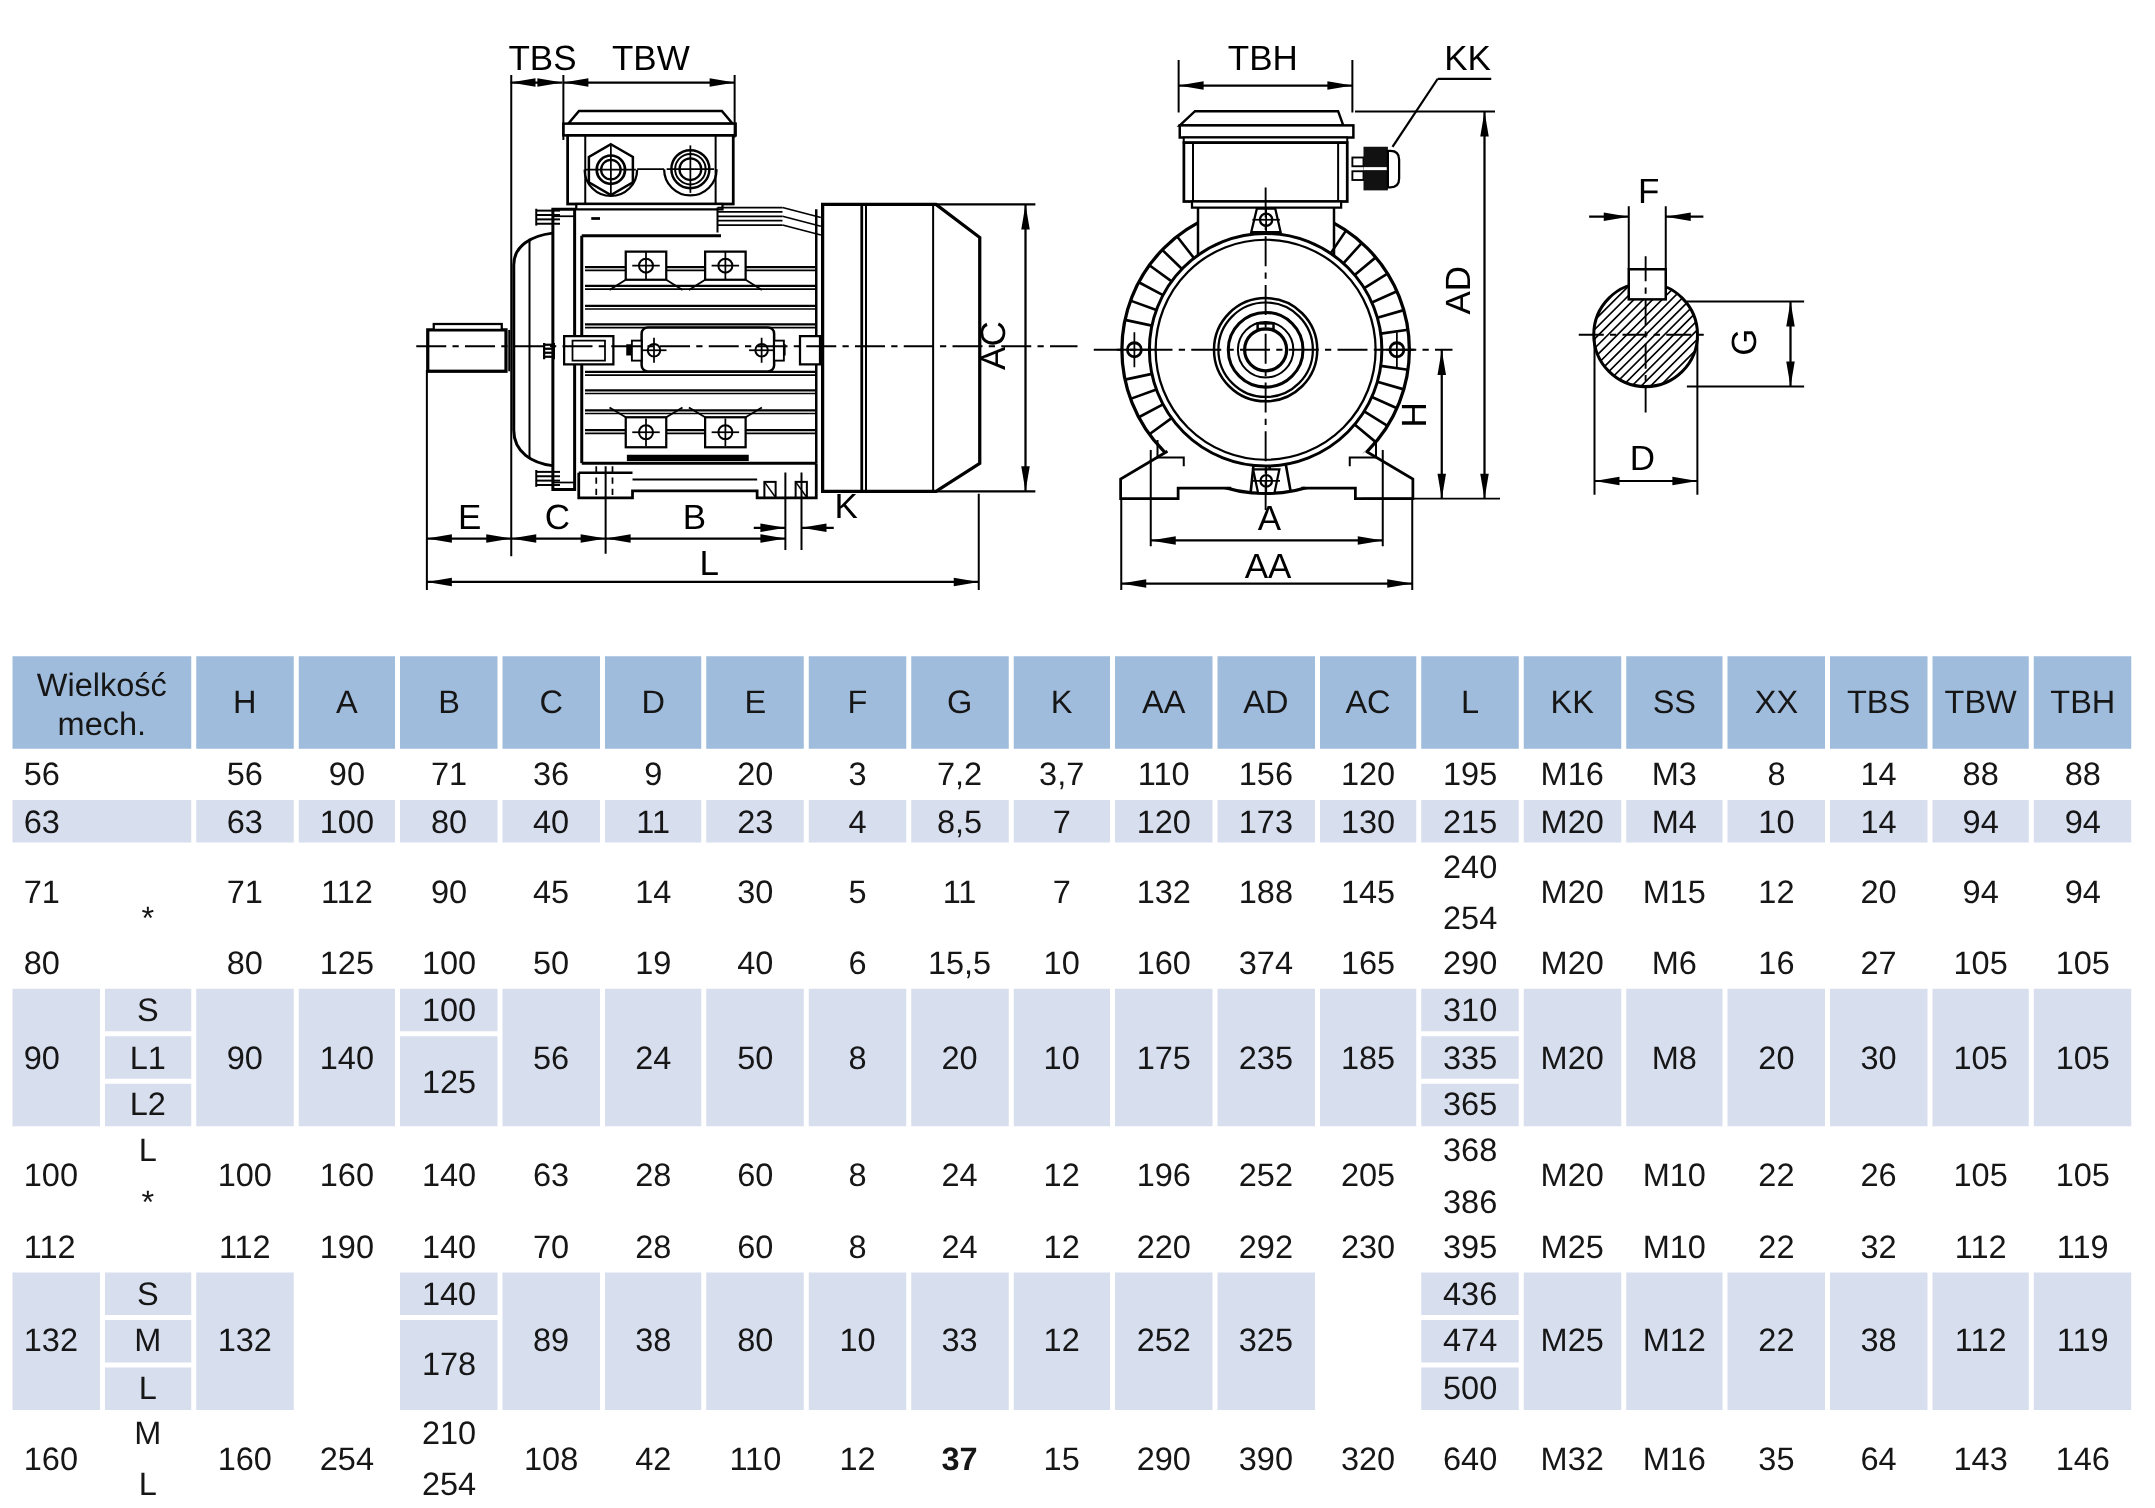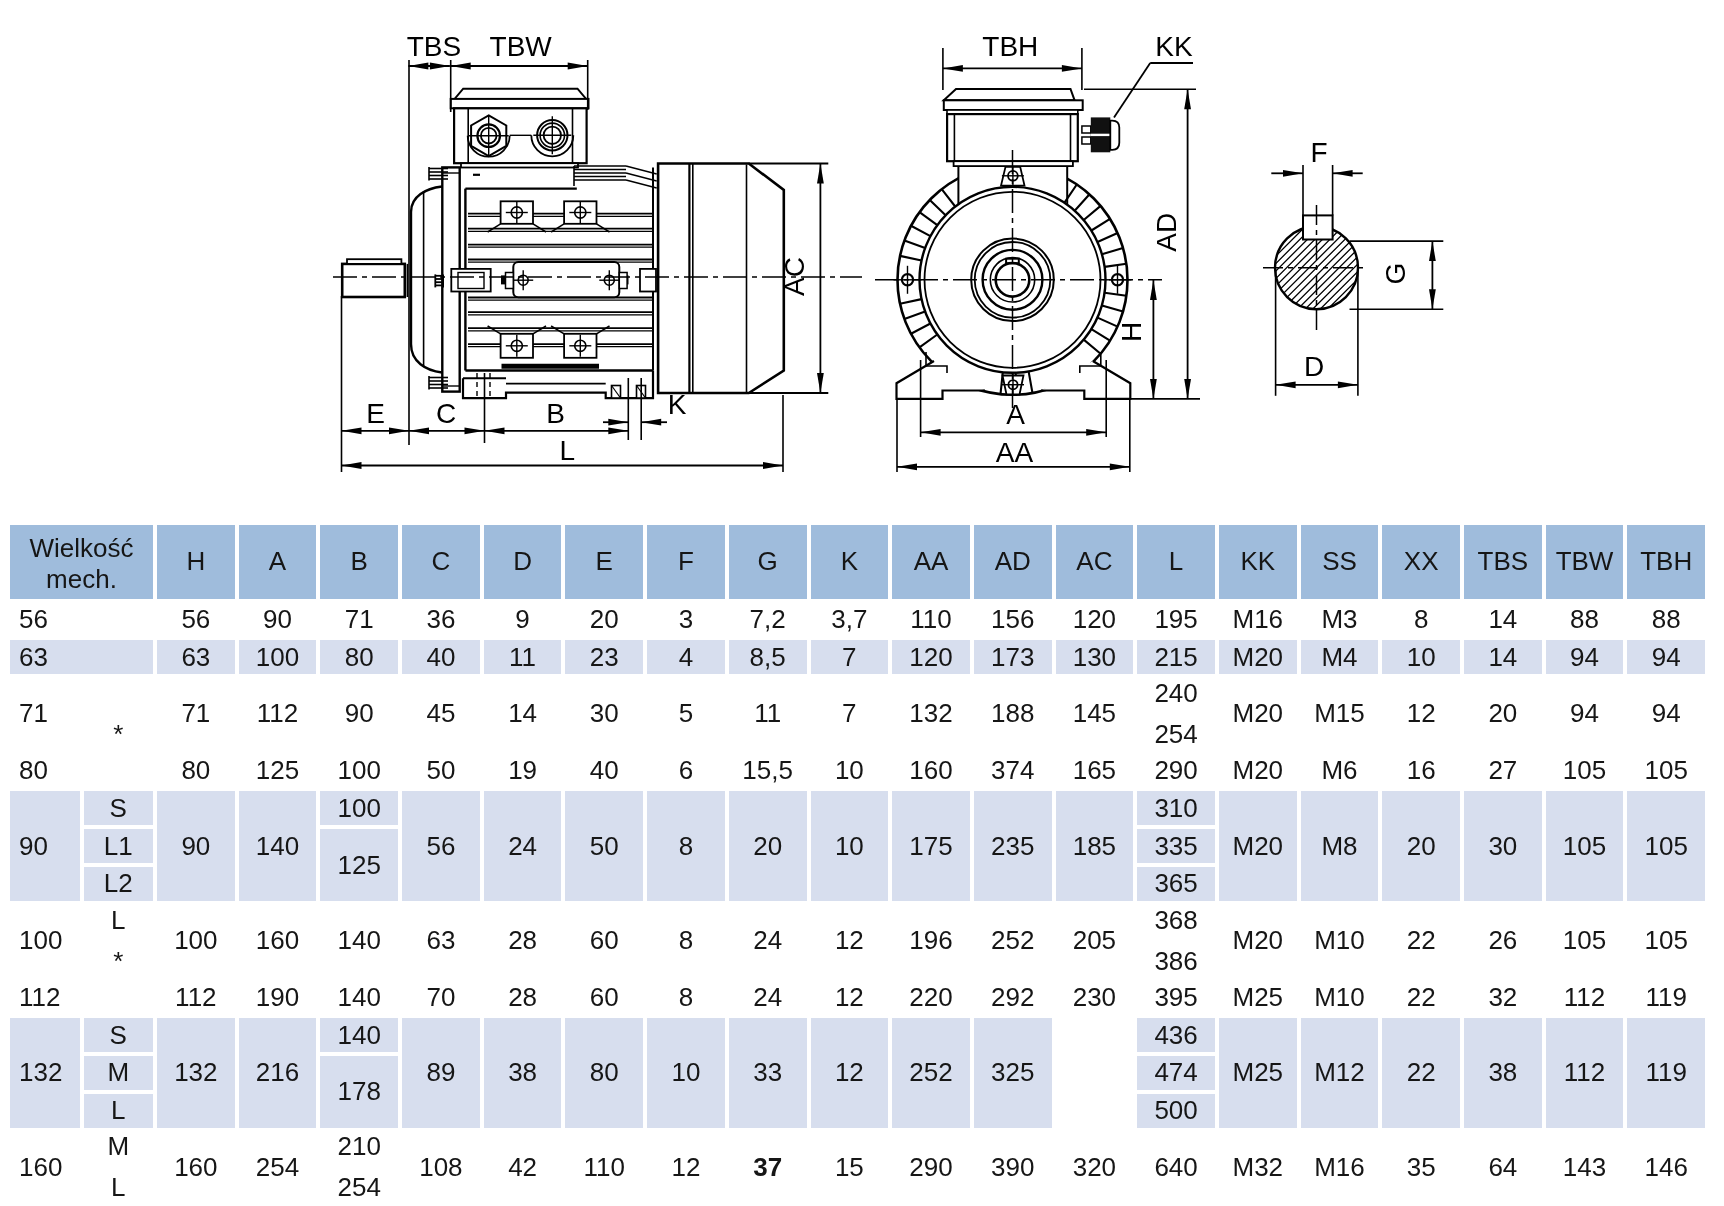--- a/index.html
+++ b/index.html
@@ -460,21 +460,20 @@
     <div class="c " style="grid-column:17/span 1;grid-row:12/span 1;">M10</div>
     <div class="c " style="grid-column:18/span 1;grid-row:12/span 1;">22</div>
     <div class="c " style="grid-column:19/span 1;grid-row:12/span 1;">32</div>
     <div class="c " style="grid-column:20/span 1;grid-row:12/span 1;">112</div>
     <div class="c " style="grid-column:21/span 1;grid-row:12/span 1;">119</div>
     <div class="c left b" style="grid-column:1/span 1;grid-row:13/span 3;">132</div>
     <div class="c b" style="grid-column:2/span 1;grid-row:13/span 1;">S</div>
     <div class="c b" style="grid-column:2/span 1;grid-row:14/span 1;">M</div>
     <div class="c b" style="grid-column:2/span 1;grid-row:15/span 1;">L</div>
     <div class="c b" style="grid-column:3/span 1;grid-row:13/span 3;">132</div>
-    <div class="c b" style="grid-column:4/span 1;grid-row:13/span 3;">216</div>
     <div class="c b" style="grid-column:5/span 1;grid-row:13/span 1;">140</div>
     <div class="c b" style="grid-column:5/span 1;grid-row:14/span 2;">178</div>
     <div class="c b" style="grid-column:6/span 1;grid-row:13/span 3;">89</div>
     <div class="c b" style="grid-column:7/span 1;grid-row:13/span 3;">38</div>
     <div class="c b" style="grid-column:8/span 1;grid-row:13/span 3;">80</div>
     <div class="c b" style="grid-column:9/span 1;grid-row:13/span 3;">10</div>
     <div class="c b" style="grid-column:10/span 1;grid-row:13/span 3;">33</div>
     <div class="c b" style="grid-column:11/span 1;grid-row:13/span 3;">12</div>
     <div class="c b" style="grid-column:12/span 1;grid-row:13/span 3;">252</div>
     <div class="c b" style="grid-column:13/span 1;grid-row:13/span 3;">325</div>

